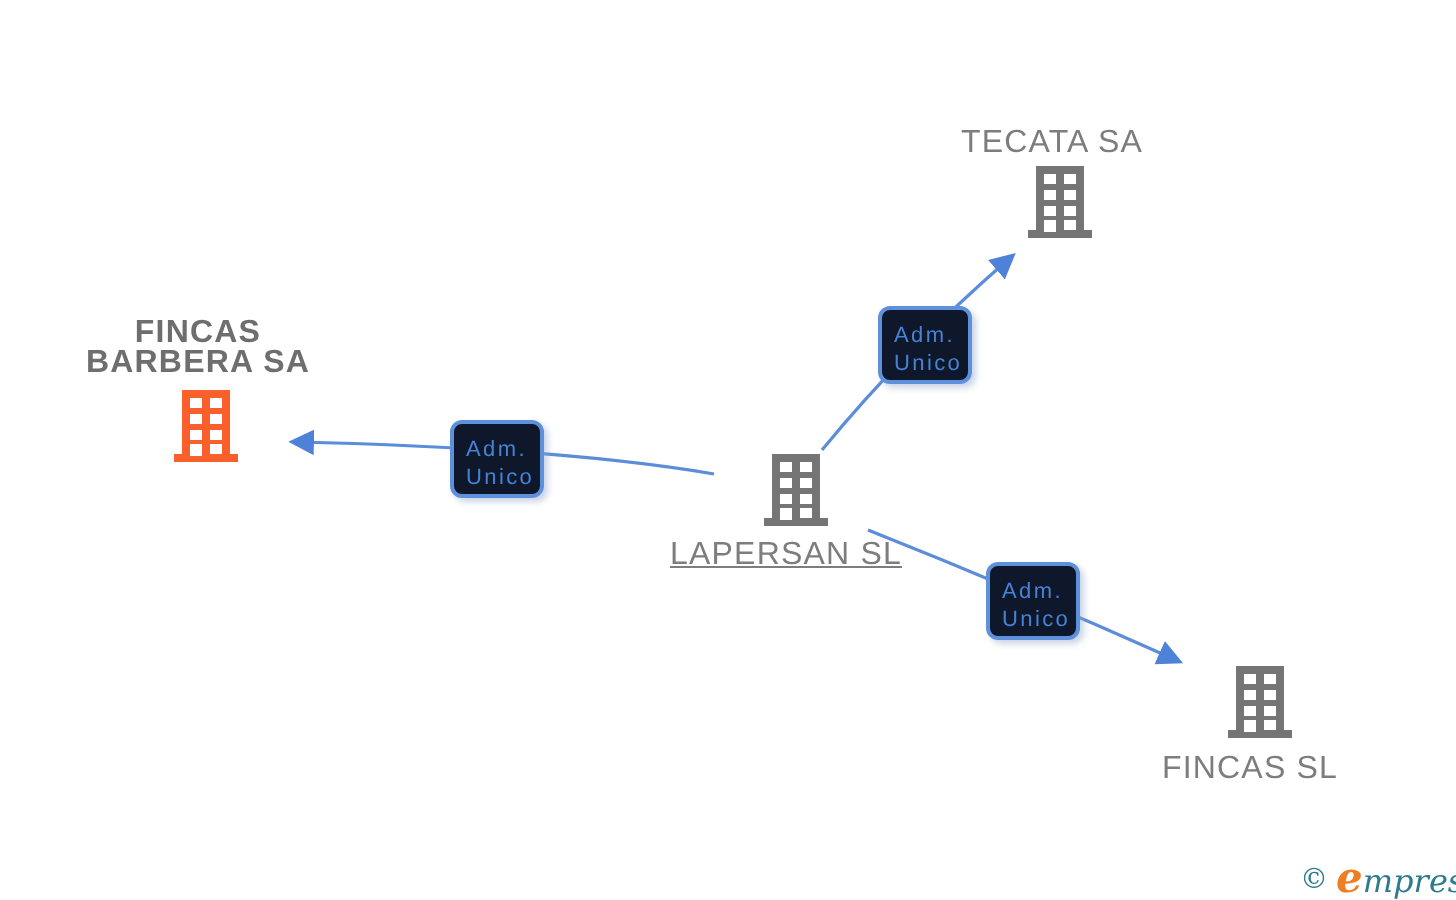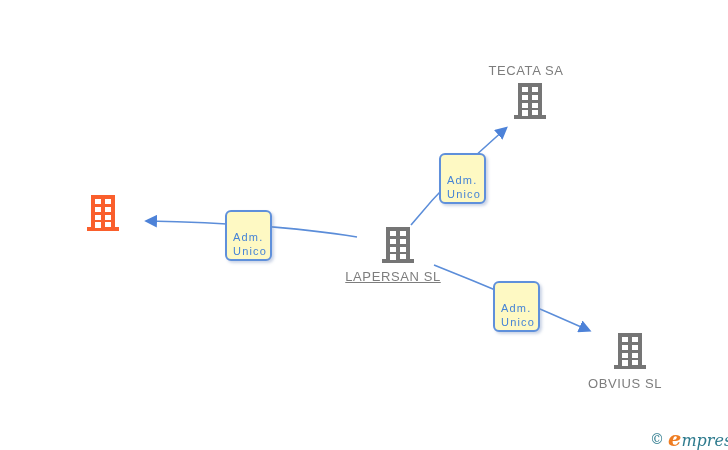--- a/index.html
+++ b/index.html
@@ -15,46 +15,46 @@
     position: absolute;
     left: 0; top: 0;
     width: 728px; height: 450px;
     z-index: 1;
   }
   .node-label {
     position: absolute;
     transform: translateX(-50%);
     white-space: nowrap;
     text-align: center;
-    font-size: 13px;
+    font-size: 16px;
     letter-spacing: 0.6px;
     color: #7d7d7d;
     z-index: 3;
   }
   .node-label.highlight {
     font-weight: bold;
     color: #6e6e6e;
     line-height: 15px;
   }
   .node-label .lbl-line { display: block; }
   .node-icon { position: absolute; z-index: 3; width: 34px; height: 38px; }
   .edge-label {
     position: absolute;
     z-index: 2;
     width: 43px;
     height: 29px;
-    background: #fef9c3;
+    background: #0f172a;
     border: 2px solid #5f90db;
     border-radius: 6px;
     box-shadow: 2px 2px 3px rgba(140,160,200,0.45);
     color: #4583d6;
     font-size: 11px;
     letter-spacing: 1.2px;
     line-height: 14px;
-    padding-top: 18px;
+    padding-top: 6px;
     text-align: left;
   }
   .edge-label .el-line { display: block; margin-left: 6px; }
   .watermark {
     position: absolute;
     left: 650px;
     top: 426px;
     z-index: 3;
     font-family: "DejaVu Serif", serif;
     font-style: italic;
@@ -99,20 +99,24 @@
   </div>
   <div class="edge-label" style="left:439px; top:153px;">
     <span class="el-line">Adm.</span>
     <span class="el-line">Unico</span>
   </div>
   <div class="edge-label" style="left:493px; top:281px;">
     <span class="el-line">Adm.</span>
     <span class="el-line">Unico</span>
   </div>
 
+  <div class="node-label highlight" style="left:99px; top:159px;">
+    <span class="lbl-line">FINCAS</span>
+    <span class="lbl-line">BARBERA SA</span>
+  </div>
   <svg class="node-icon" style="left:86px; top:194px;" viewBox="0 0 34 38">
     <rect x="5" y="1" width="24" height="33" fill="#fa5f2c"></rect>
     <rect x="1" y="33" width="32" height="4" fill="#fa5f2c"></rect>
     <rect x="9" y="5" width="6" height="5" fill="#ffffff"></rect>
     <rect x="19" y="5" width="6" height="5" fill="#ffffff"></rect>
     <rect x="9" y="13" width="6" height="5" fill="#ffffff"></rect>
     <rect x="19" y="13" width="6" height="5" fill="#ffffff"></rect>
     <rect x="9" y="21" width="6" height="5" fill="#ffffff"></rect>
     <rect x="19" y="21" width="6" height="5" fill="#ffffff"></rect>
     <rect x="9" y="28" width="6" height="6" fill="#ffffff"></rect>
@@ -152,19 +156,19 @@
     <rect x="1" y="33" width="32" height="4" fill="#757575"></rect>
     <rect x="9" y="5" width="6" height="5" fill="#ffffff"></rect>
     <rect x="19" y="5" width="6" height="5" fill="#ffffff"></rect>
     <rect x="9" y="13" width="6" height="5" fill="#ffffff"></rect>
     <rect x="19" y="13" width="6" height="5" fill="#ffffff"></rect>
     <rect x="9" y="21" width="6" height="5" fill="#ffffff"></rect>
     <rect x="19" y="21" width="6" height="5" fill="#ffffff"></rect>
     <rect x="9" y="28" width="6" height="6" fill="#ffffff"></rect>
     <rect x="19" y="28" width="6" height="5" fill="#ffffff"></rect>
   </svg>
-  <div class="node-label" style="left:625px; top:376px;">OBVIUS SL</div>
+  <div class="node-label" style="left:625px; top:376px;">FINCAS SL</div>
 
   <div class="watermark">
     <span class="wm-copy">©</span><span class="wm-e">e</span><span class="wm-rest">mpresia</span>
   </div>
 
 </div>
 
 </body></html>

